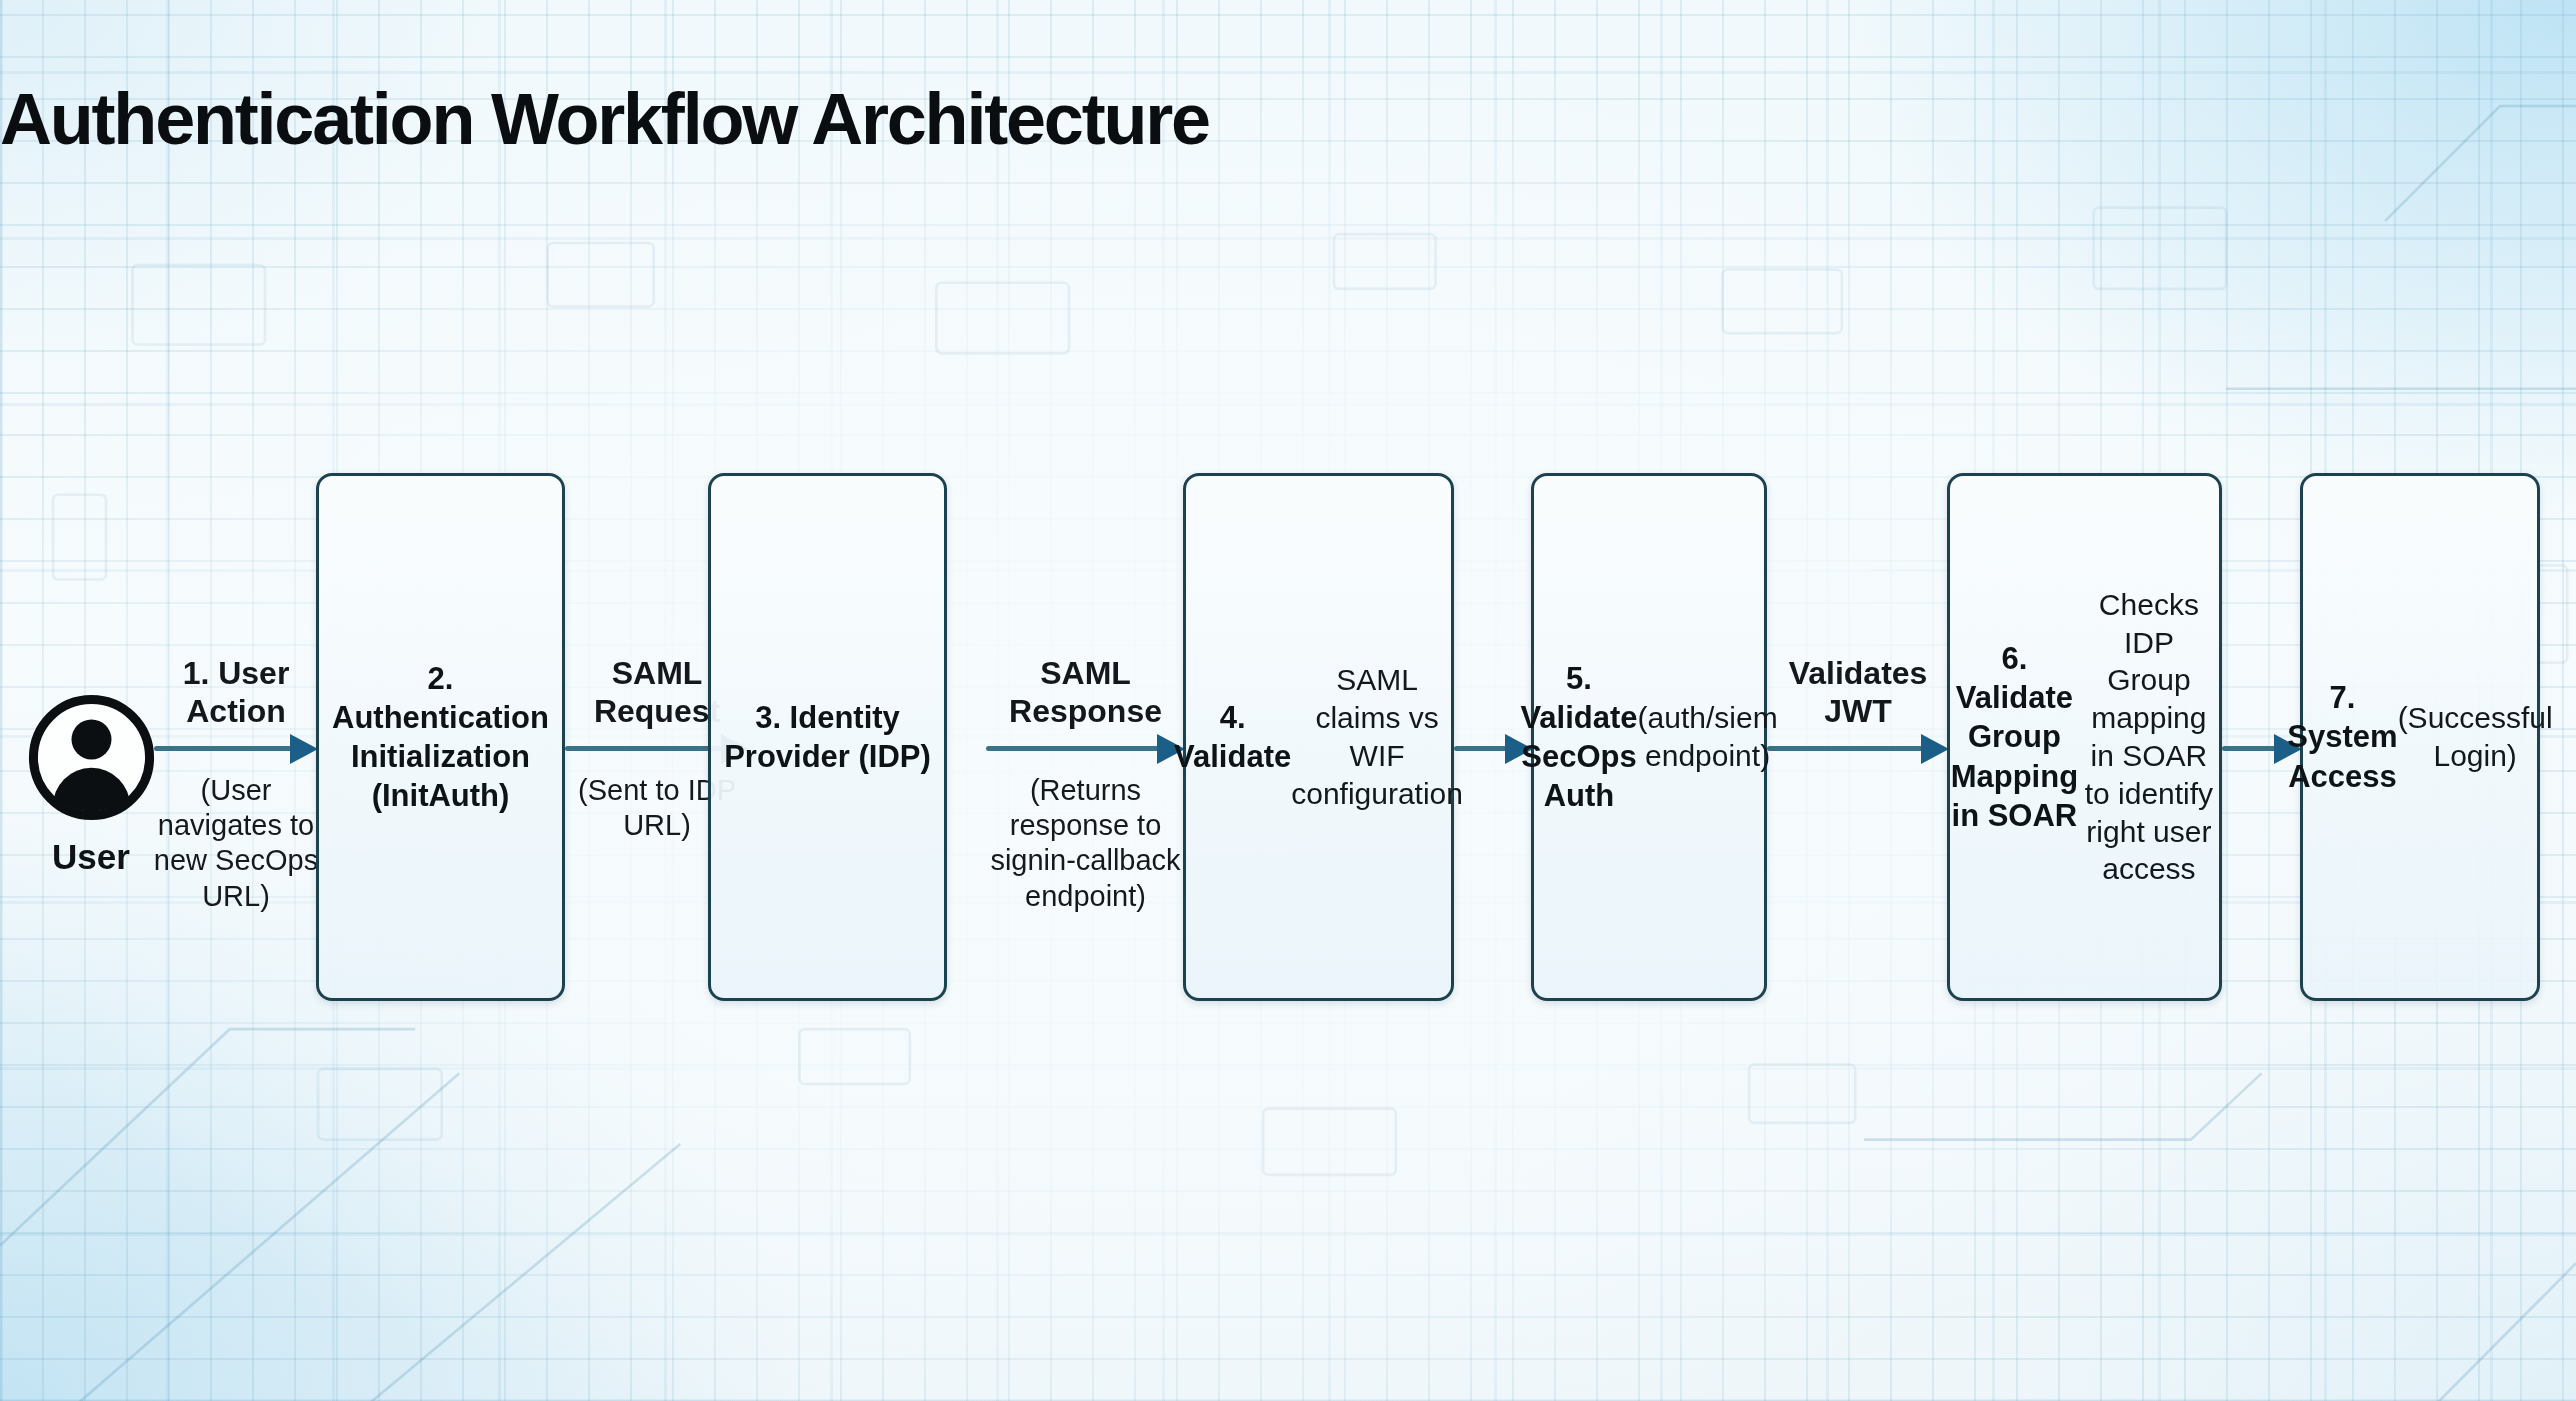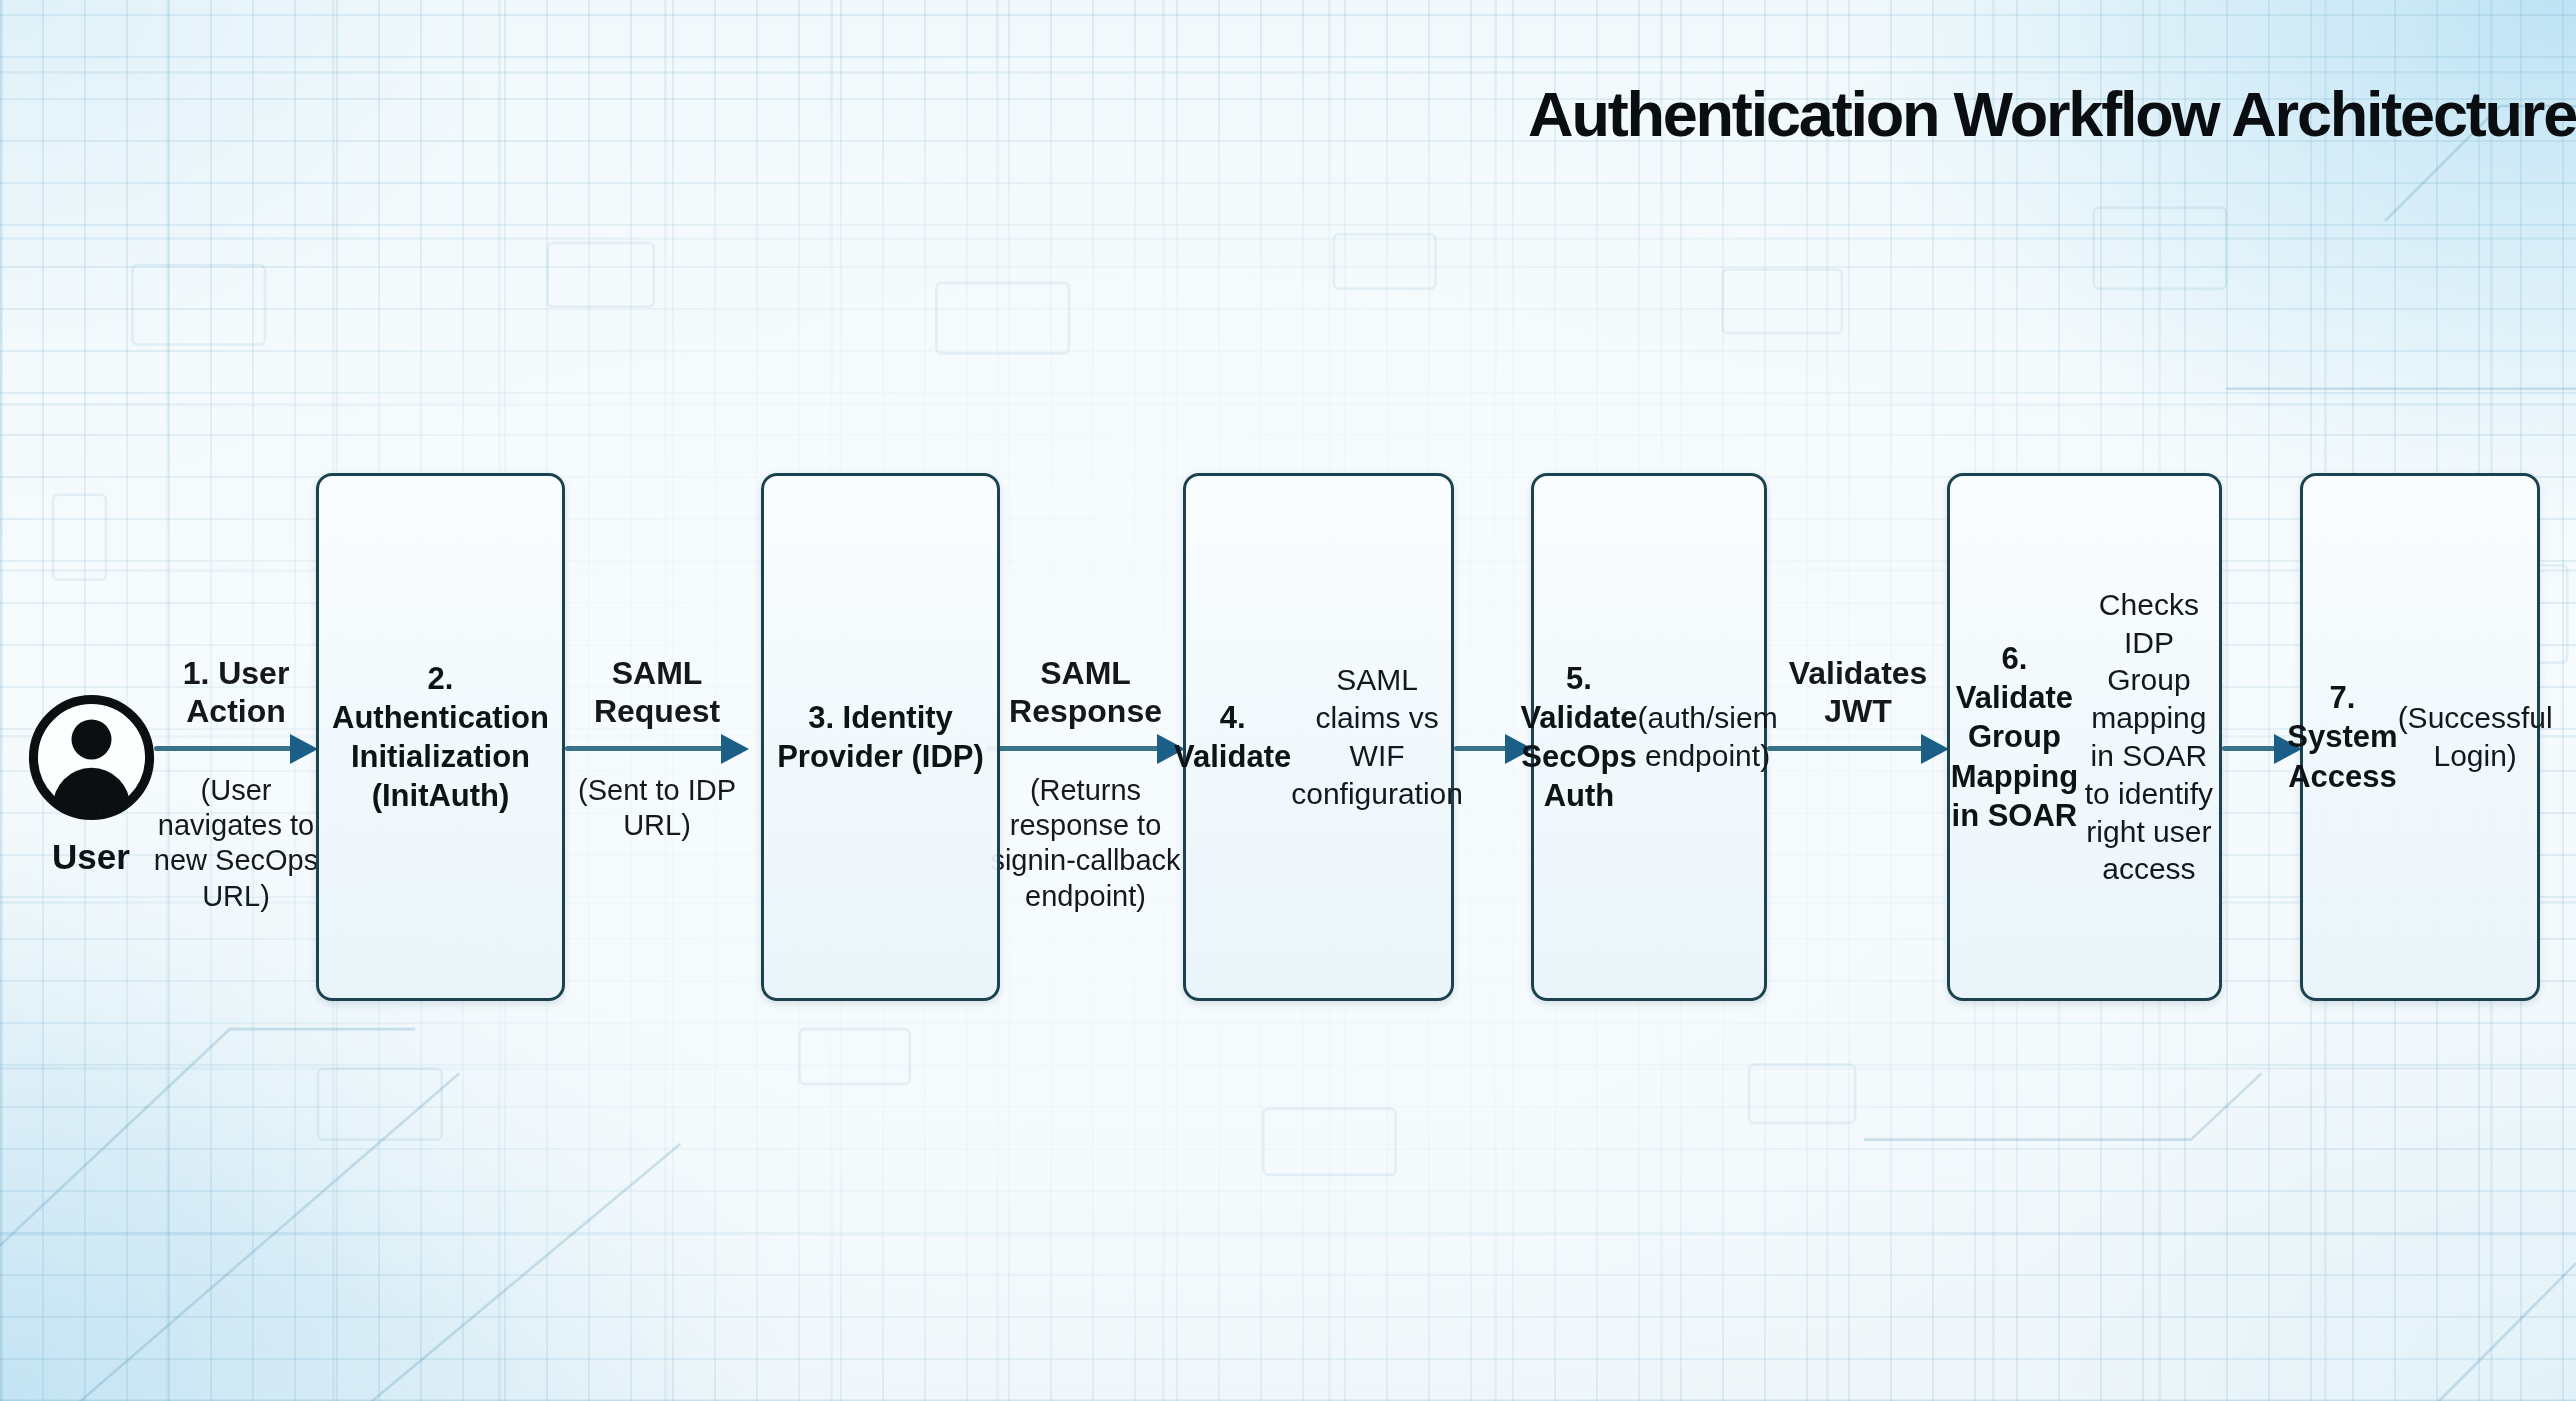--- a/index.html
+++ b/index.html
@@ -21,38 +21,38 @@
       repeating-linear-gradient(0deg, rgba(80,150,190,0.10) 0 2.7px, transparent 2.7px 166px),
       repeating-linear-gradient(90deg, rgba(80,150,190,0.10) 0 2.7px, transparent 2.7px 166px);
   }
   .grid-wash {
     position:absolute; inset:0;
     background: radial-gradient(1546px 883px at 46% 54%, rgba(246,251,253,0.97) 0%, rgba(246,251,253,0.8) 45%, rgba(246,251,253,0) 82%);
   }
   .accents { position:absolute; inset:0; }
 
   .title {
-    position:absolute; left:0; right:0; top:78px; text-align:right;
-    font-size:63px; font-weight:700; letter-spacing:-2.2px; color:#0b0e10;
+    position:absolute; left:0; right:0; top:78px; text-align:left;
+    font-size:72px; font-weight:700; letter-spacing:-2.2px; color:#0b0e10;
   }
 
   
   .node {
     position:absolute; top:473px; height:528px; box-sizing:border-box;
     border:3.5px solid #1c4250; border-radius:16px;
     background:linear-gradient(180deg, rgba(250,253,254,0.96), rgba(233,244,250,0.92));
     box-shadow:0 2.7px 7px rgba(30,70,90,0.14);
     display:flex; flex-direction:row; align-items:center; justify-content:center;
     text-align:center;
   }
   .node-title { font-weight:700; font-size:31px; line-height:1.26; color:#0e1316; }
   .node-desc  { font-weight:400; font-size:30px; line-height:1.26; color:#13181c; }
 
   .n2 { left:316px;  width:249px; }  .n2 .node-title { width:223px; }
-  .n3 { left:761px;  width:239px; }  .n3 .node-title { width:208px; }
+  .n3 { left:708px;  width:239px; }  .n3 .node-title { width:208px; }
   .n4 { left:1183px; width:271px; }  .n4 .node-title { width:230px; } .n4 .node-desc { width:208px; }
   .n5 { left:1531px; width:236px; }  .n5 .node-title { width:199px; } .n5 .node-desc { width:187px; }
   .n6 { left:1947px; width:275px; }  .n6 .node-title { width:225px; } .n6 .node-desc { width:245px; }
   .n7 { left:2300px; width:240px; }  .n7 .node-title { width:193px; } .n7 .node-desc { width:201px; }
   .node-icon { margin-bottom:12.4px; }
 
   
   .user-node { position:absolute; left:26.5px; top:693px; width:129px; text-align:center; }
   .user-label { margin-top:12.4px; font-size:35px; font-weight:600; color:#0e1316; }
 

